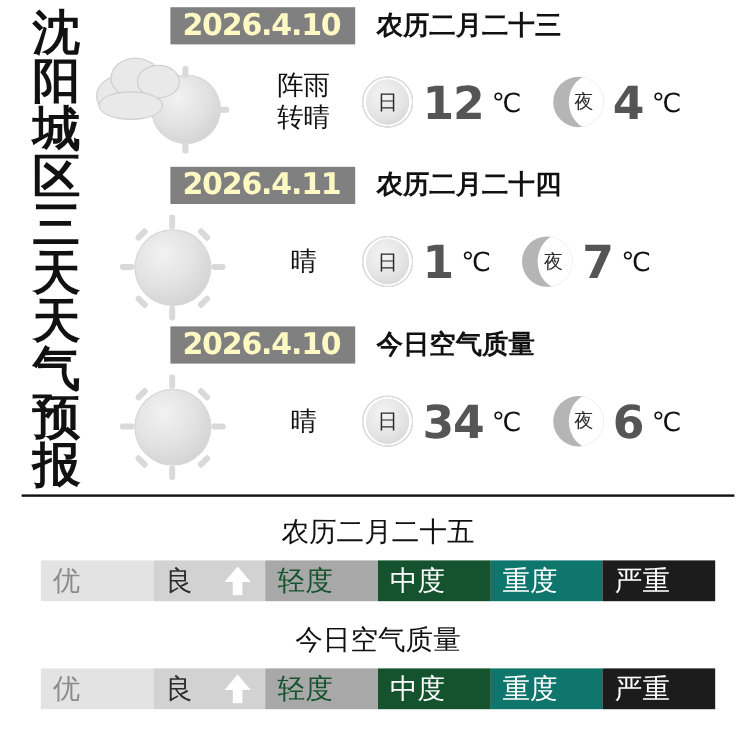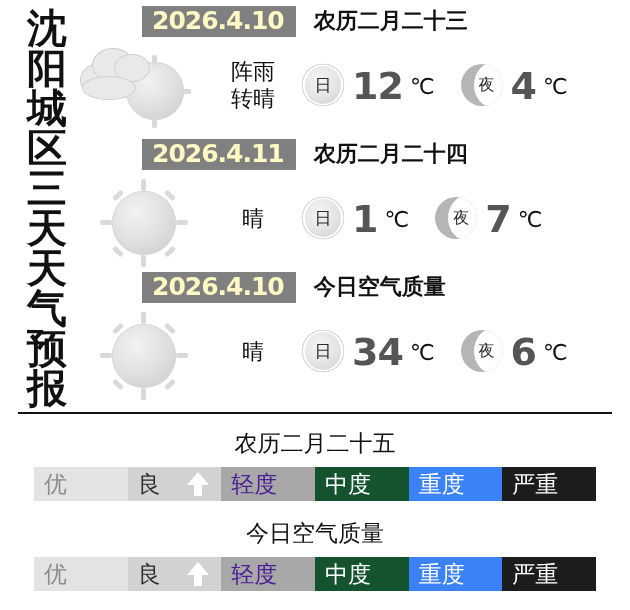--- a/index.html
+++ b/index.html
@@ -232,23 +232,23 @@
     flex: 1 1 0;
     display: flex;
     align-items: center;
     font-size: 23px;
     font-family: "DejaVu Sans", sans-serif;
     padding-left: 10px;
     box-sizing: border-box;
   }
   .seg-you   { background: #e3e3e3; color: #8b8b8b; }
   .seg-liang { background: #d2d2d2; color: #2d2d2d; }
-  .seg-qing  { background: #a8a8a8; color: #4c1d95; }
+  .seg-qing  { background: #a8a8a8; color: #14532d; }
   .seg-zhong { background: #14532d; color: #ffffff; }
-  .seg-zhongd{ background: #3b82f6; color: #ffffff; }
+  .seg-zhongd{ background: #0f766e; color: #ffffff; }
   .seg-yan   { background: #1c1c1c; color: #ffffff; }
 
   .arrow-up {
     position: absolute;
     right: 12px;
     top: 5px;
     width: 0;
     height: 0;
     border-left: 11px solid transparent;
     border-right: 11px solid transparent;

